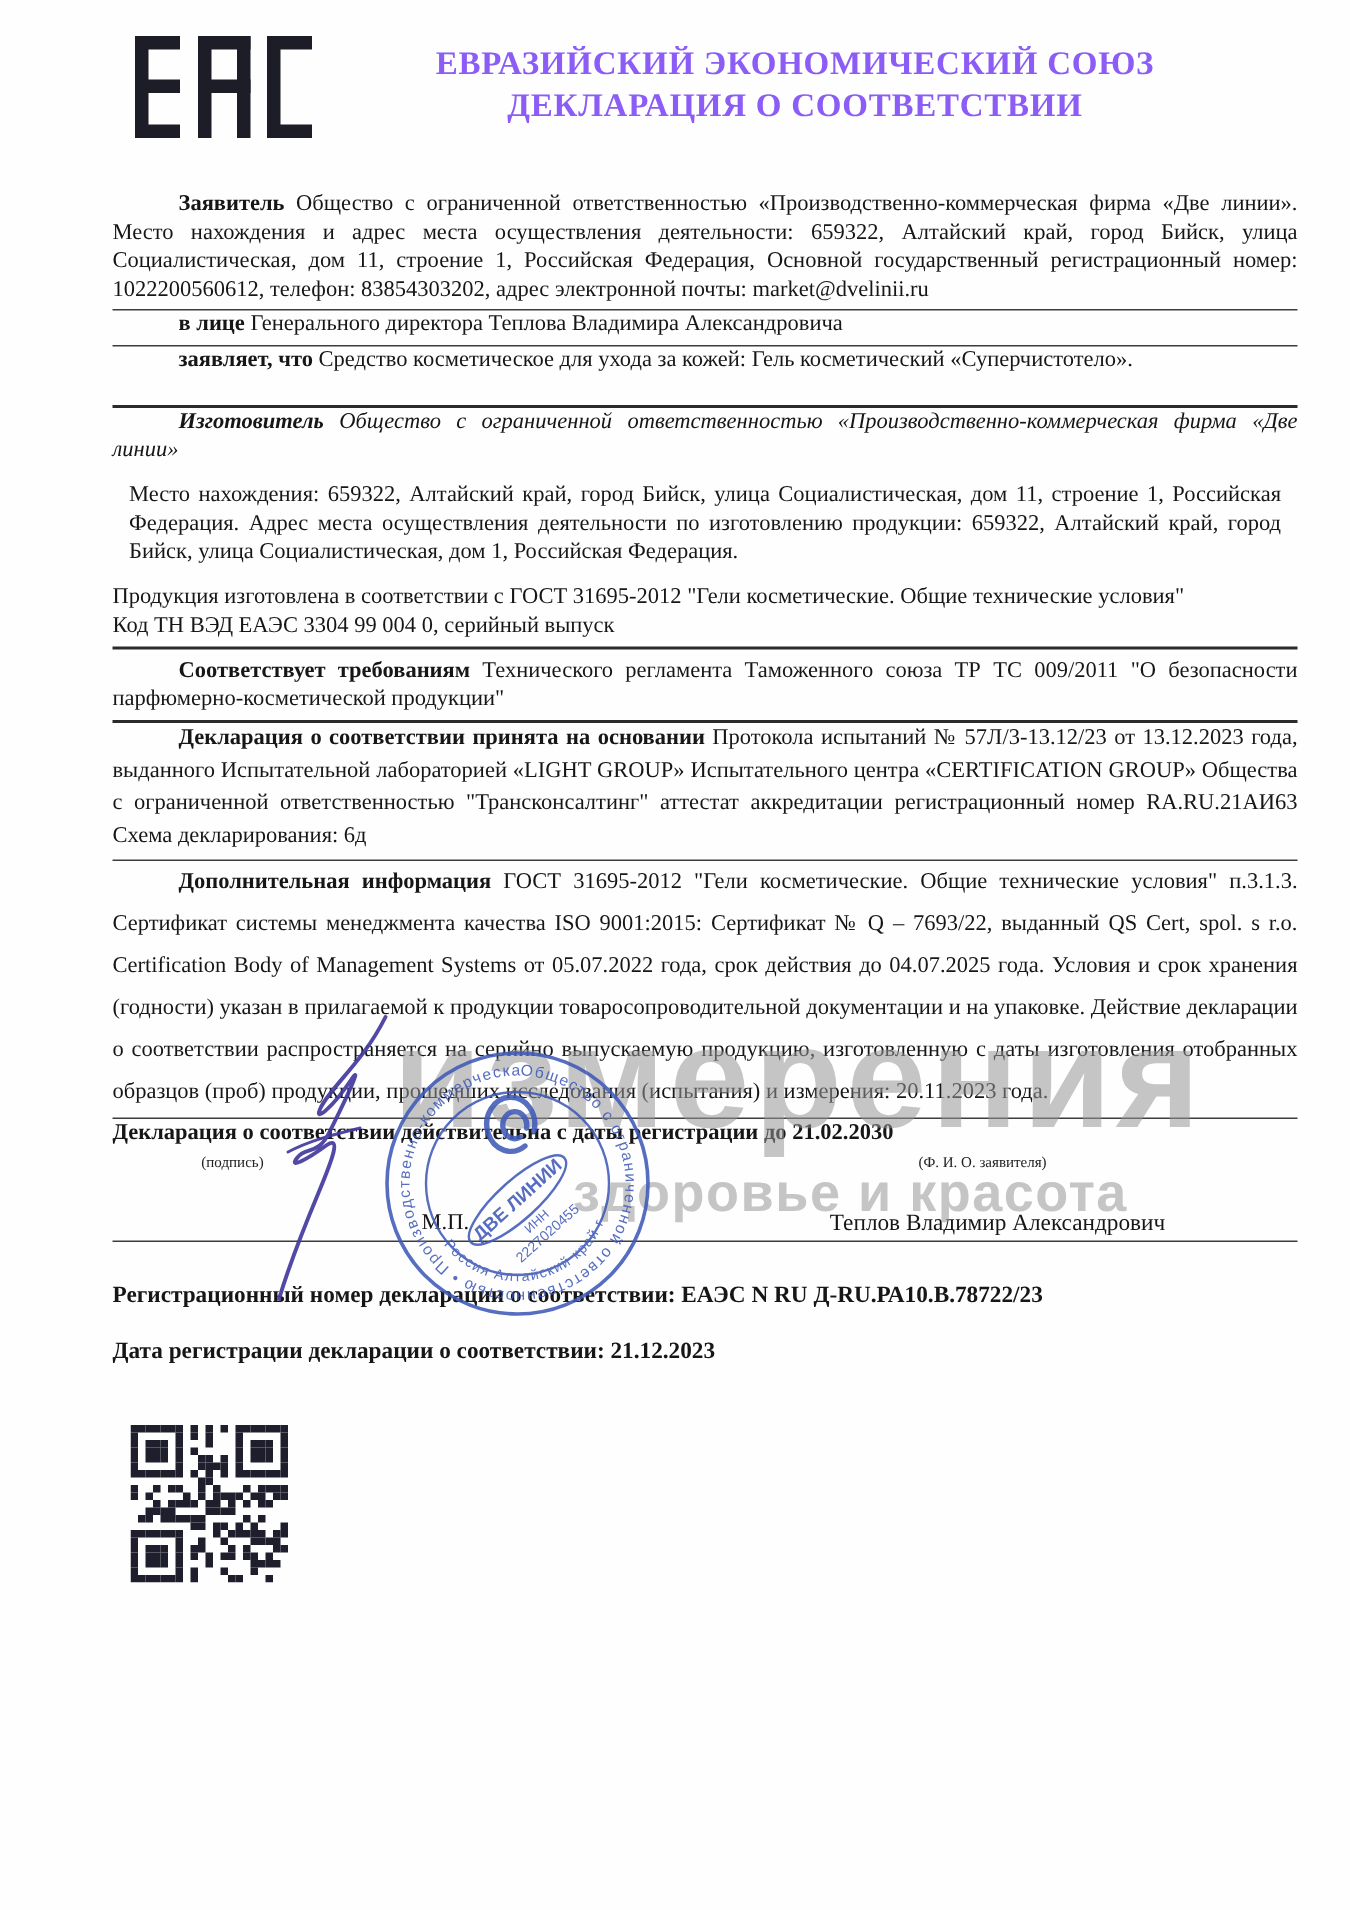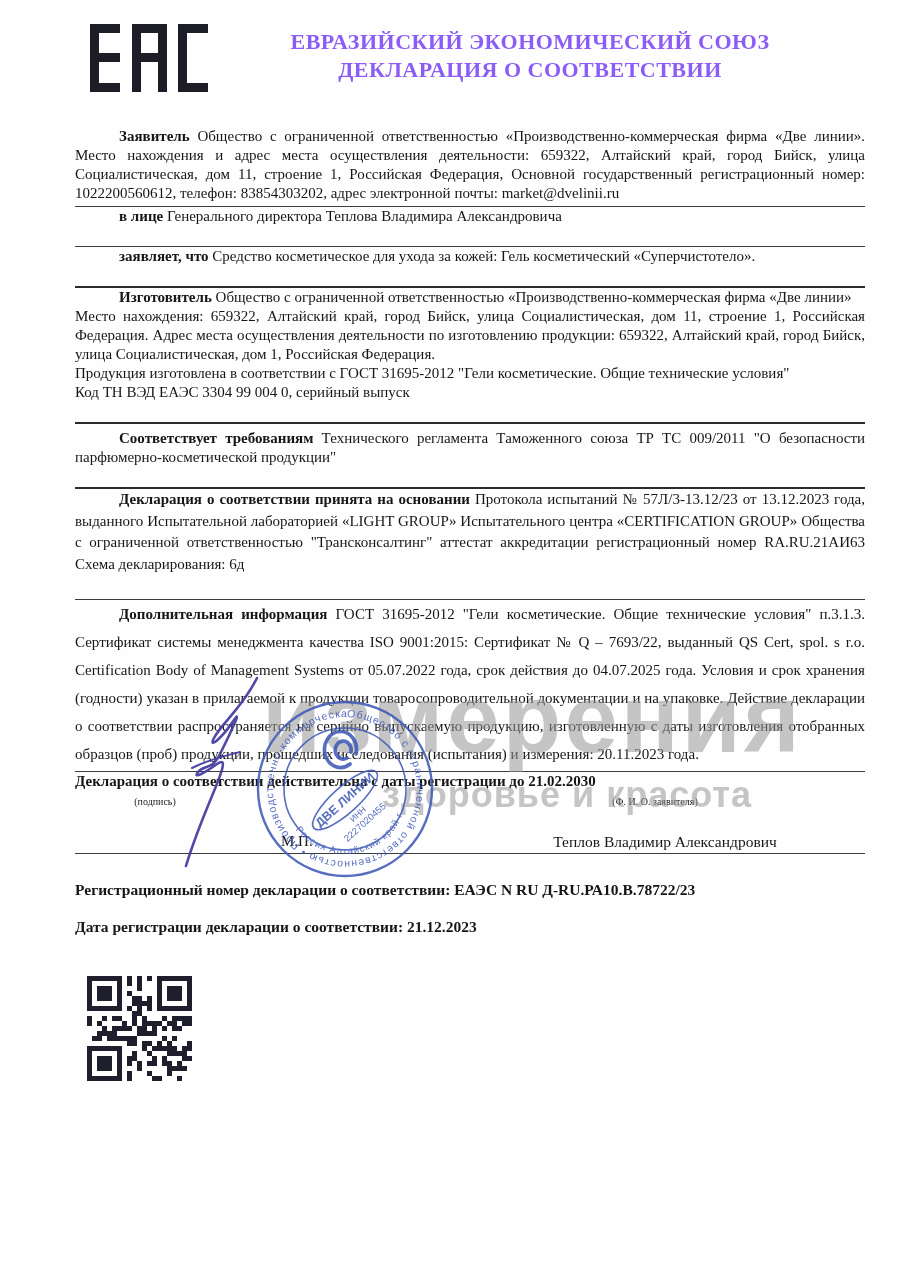--- a/index.html
+++ b/index.html
@@ -7,21 +7,21 @@
         font-family:"Liberation Serif",serif;color:#161616;}
   
   #eac-logo{position:absolute;left:90px;top:24px;}
   #title{position:absolute;left:200px;top:28px;width:660px;text-align:center;
          font-weight:bold;font-size:22px;line-height:28px;letter-spacing:.5px;color:#8b5cf6;}
   
   #col{position:absolute;left:75px;top:127px;width:790px;font-size:15px;line-height:19px;}
   .para{text-align:justify;}
   .sec{border-bottom:1.5px solid #3c3c3c;}
   .sec.thick{border-bottom:2px solid #2b2b2b;}
-  .pb3{padding-bottom:3px;} .pb4{padding-bottom:20px;} .pb5{padding-bottom:20px;} .pb6{padding-bottom:24px;}
+  .pb3{padding-bottom:3px;} .pb4{padding-bottom:4px;} .pb5{padding-bottom:20px;} .pb6{padding-bottom:5px;}
   .mb4{margin-bottom:4px;} .mb5{margin-bottom:5px;} .mb8{margin-bottom:8px;} .mb10{margin-bottom:10px;}
   .loose{line-height:21.5px;}
   .mid{line-height:28px;}
   b{font-weight:bold;margin-left:44px;}
   
   #sig-row{position:relative;height:46px;border-bottom:1.5px solid #3c3c3c;}
   #mp{position:absolute;left:206px;bottom:2px;font-size:15px;}
   #sig-name{position:absolute;left:420px;bottom:2px;width:340px;text-align:center;font-size:15.5px;}
   #sig-captions{position:relative;height:16px;font-size:10px;color:#222;}
   #cap-sign{position:absolute;left:15px;width:130px;text-align:center;top:1px;}
@@ -71,22 +71,22 @@
 
   <div id="col">
 
     <p class="para sec pb3 mb4" style="margin:0;"><b>Заявитель</b><span> Общество с ограниченной ответственностью «Производственно-коммерческая фирма «Две линии». Место нахождения и адрес места осуществления деятельности: 659322, Алтайский край, город Бийск, улица Социалистическая, дом 11, строение 1, Российская Федерация, Основной государственный регистрационный номер: 1022200560612, телефон: 83854303202, адрес электронной почты: market@dvelinii.ru</span></p>
 
     <p class="para sec pb4 mb4" style="margin:0;"><b>в лице</b><span> Генерального директора Теплова Владимира Александровича</span></p>
 
     <p class="para sec thick pb5 mb5" style="margin:0;"><b>заявляет, что</b><span> Средство косметическое для ухода за кожей: Гель косметический «Суперчистотело».</span></p>
 
     <div class="sec thick pb4 mb5">
-      <p class="para" style="margin:0;"><b>Изготовитель</b><span> Общество с ограниченной ответственностью «Производственно-коммерческая фирма «Две линии»</span></p>
-      <p class="para" style="margin:0;">Место нахождения: 659322, Алтайский край, город Бийск, улица Социалистическая, дом 11, строение 1, Российская Федерация. Адрес места осуществления деятельности по изготовлению продукции: 659322, Алтайский край, город Бийск, улица Социалистическая, дом 1, Российская Федерация.</p>
+      <p class="para" style="margin:0;font-style:italic;"><b>Изготовитель</b><span> Общество с ограниченной ответственностью «Производственно-коммерческая фирма «Две линии»</span></p>
+      <p class="para" style="margin:11px;">Место нахождения: 659322, Алтайский край, город Бийск, улица Социалистическая, дом 11, строение 1, Российская Федерация. Адрес места осуществления деятельности по изготовлению продукции: 659322, Алтайский край, город Бийск, улица Социалистическая, дом 1, Российская Федерация.</p>
       <p class="para" style="margin:0;">Продукция изготовлена в соответствии с ГОСТ 31695-2012 "Гели косметические. Общие технические условия"</p>
       <p class="para" style="margin:0;">Код ТН ВЭД ЕАЭС 3304 99 004 0, серийный выпуск</p>
     </div>
 
     <p class="para sec thick pb4 mb10" style="margin:0;"><b>Соответствует требованиям</b><span> Технического регламента Таможенного союза ТР ТС 009/2011 "О безопасности парфюмерно-косметической продукции"</span></p>
 
     <p class="para loose sec pb6 mb8" style="margin:0;"><b>Декларация о соответствии принята на основании</b><span> Протокола испытаний № 57Л/3-13.12/23 от 13.12.2023 года, выданного Испытательной лабораторией «LIGHT GROUP» Испытательного центра «CERTIFICATION GROUP» Общества с ограниченной ответственностью "Трансконсалтинг" аттестат аккредитации регистрационный номер RA.RU.21АИ63 Схема декларирования: 6д</span></p>
 
     <p class="para mid sec pb3 mb4" style="margin:0;"><b>Дополнительная информация</b><span> ГОСТ 31695-2012 "Гели косметические. Общие технические условия" п.3.1.3. Сертификат системы менеджмента качества ISO 9001:2015: Сертификат № Q – 7693/22, выданный QS Cert, spol. s r.o. Certification Body of Management Systems от 05.07.2022 года, срок действия до 04.07.2025 года. Условия и срок хранения (годности) указан в прилагаемой к продукции товаросопроводительной документации и на упаковке. Действие декларации о соответствии распространяется на серийно выпускаемую продукцию, изготовленную с даты изготовления отобранных образцов (проб) продукции, прошедших исследования (испытания) и измерения: 20.11.2023 года.</span></p>
 

